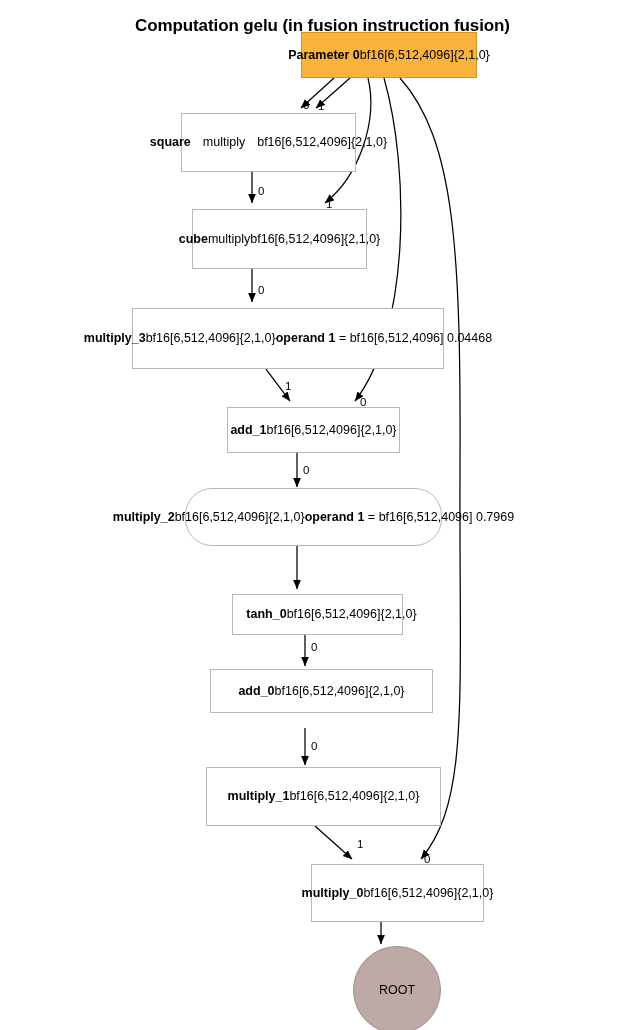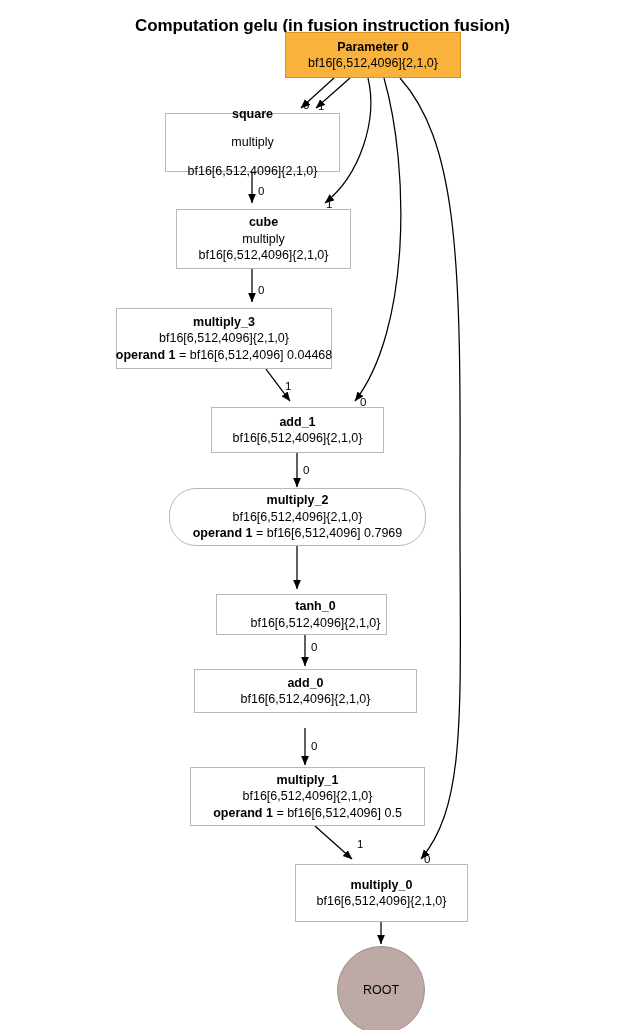--- a/index.html
+++ b/index.html
@@ -42,25 +42,25 @@
     white-space: nowrap;
     letter-spacing: -0.1px;
   }
 
   .node {
     position: absolute;
     box-sizing: border-box;
     background: #ffffff;
     border: 1px solid #b8b8b8;
     display: flex;
-    flex-direction: column;
     align-items: center;
     justify-content: center;
     text-align: center;
     line-height: 1.32;
+    margin-left: 16px;
   }
   .node .nl {
     white-space: nowrap;
     color: #000000;
     font-size: 12.5px;
   }
   .node .nl.nm {
     font-weight: bold;
   }
   .node.param {
@@ -140,21 +140,21 @@
       <div class="nl">multiply</div>
       <div class="nl">bf16[6,512,4096]{2,1,0}</div>
     </div>
 
     <div class="node" style="left:176px; top:209px; width:175px; height:60px;">
       <div class="nl nm">cube</div>
       <div class="nl">multiply</div>
       <div class="nl">bf16[6,512,4096]{2,1,0}</div>
     </div>
 
-    <div class="node" style="left:116px; top:308px; width:216px; height:61px;">
+    <div class="node" style="left:116px; top:308px; width:312px; height:61px;">
       <div class="nl nm">multiply_3</div>
       <div class="nl">bf16[6,512,4096]{2,1,0}</div>
       <div class="nl"><span class="op-key">operand 1</span><span> = bf16[6,512,4096] 0.04468</span></div>
     </div>
 
     <div class="node" style="left:211px; top:407px; width:173px; height:46px;">
       <div class="nl nm">add_1</div>
       <div class="nl">bf16[6,512,4096]{2,1,0}</div>
     </div>
 
@@ -170,21 +170,20 @@
     </div>
 
     <div class="node" style="left:194px; top:669px; width:223px; height:44px;">
       <div class="nl nm">add_0</div>
       <div class="nl">bf16[6,512,4096]{2,1,0}</div>
     </div>
 
     <div class="node" style="left:190px; top:767px; width:235px; height:59px;">
       <div class="nl nm">multiply_1</div>
       <div class="nl">bf16[6,512,4096]{2,1,0}</div>
-      <div class="nl"><span class="op-key">operand 1</span><span> = bf16[6,512,4096] 0.5</span></div>
     </div>
 
     <div class="node" style="left:295px; top:864px; width:173px; height:58px;">
       <div class="nl nm">multiply_0</div>
       <div class="nl">bf16[6,512,4096]{2,1,0}</div>
     </div>
 
     <div class="node root-node" style="left:337px; top:946px; width:88px; height:88px;">
       <div class="nl">ROOT</div>
     </div>

